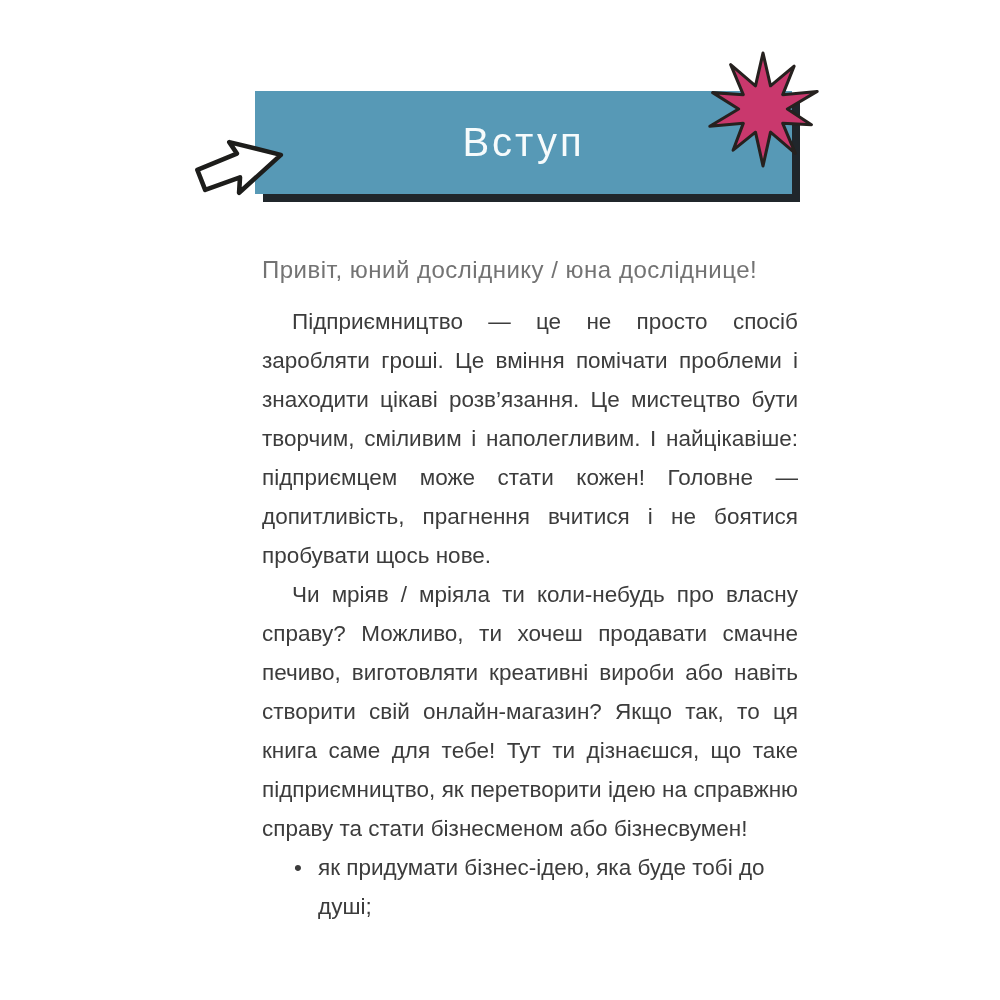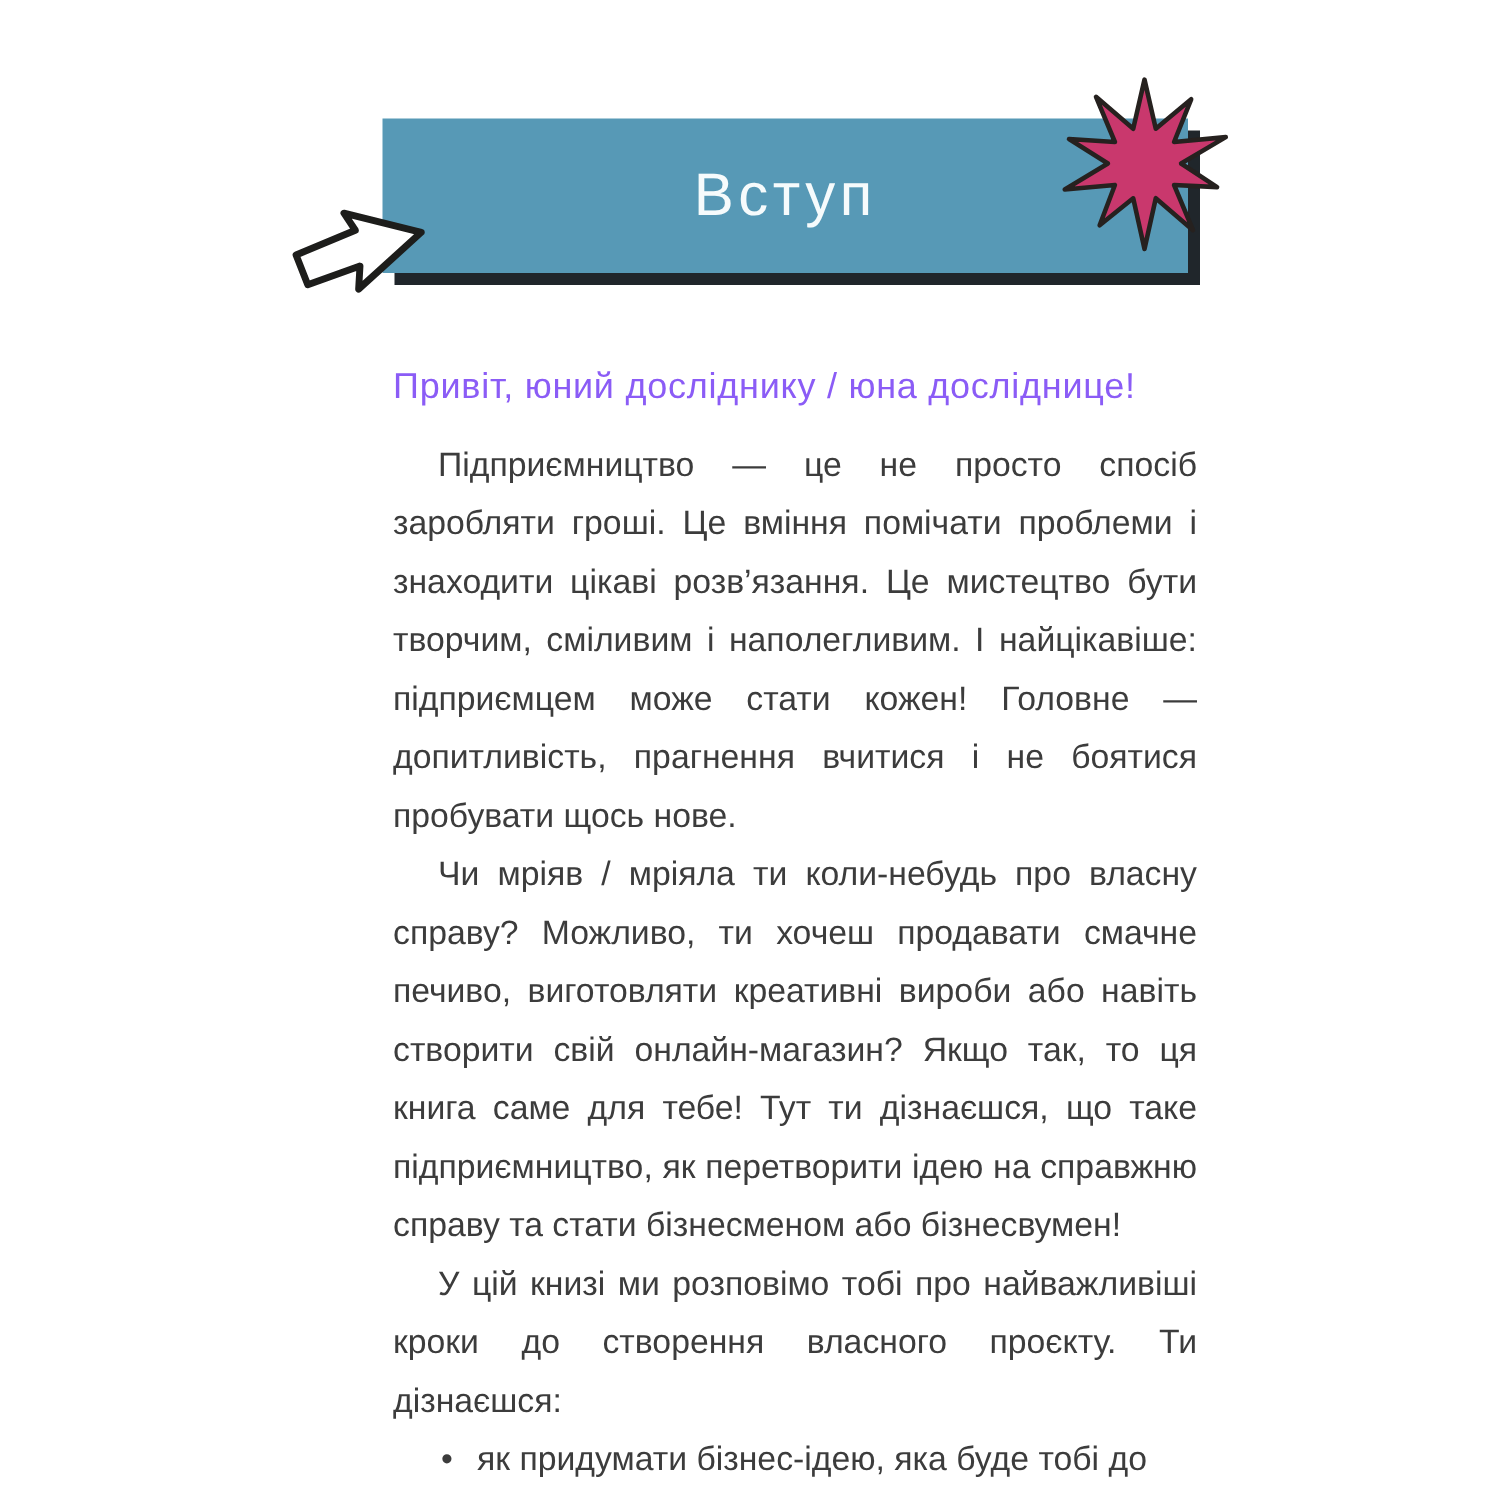--- a/index.html
+++ b/index.html
@@ -13,21 +13,21 @@
     width: 1000px;
     height: 1000px;
     background: #ffffff;
     overflow: hidden;
   }
 
   
   .banner-wrap {
     position: absolute;
     left: 255px;
-    top: 79px;
+    top: 91px;
     width: 537px;
     height: 103px;
   }
   .banner-shadow {
     position: absolute;
     left: 8px;
     top: 8px;
     width: 537px;
     height: 103px;
     background: #20262b;
@@ -71,25 +71,25 @@
 
   
   .content {
     position: absolute;
     left: 262px;
     top: 238px;
     width: 536px;
     color: #3c3c3c;
   }
   .greeting {
-    color: #8b5cf6;
+    color: #737373;
     font-size: 24px;
     letter-spacing: 0.5px;
     line-height: 40px;
-    margin: 0 0 12px 0;
+    margin: 12px 0 12px 0;
     white-space: nowrap;
   }
   p.body-par {
     margin: 0;
     font-size: 22.5px;
     line-height: 39px;
     text-align: justify;
     text-indent: 30px;
   }
   .bullet-item {
@@ -121,21 +121,20 @@
 
   <svg class="star-icon" viewBox="0 0 120 120">
     <polygon points="60,5 67.4,37.2 90.6,17.9 79.4,45.9 113.3,42.7 84,60 107.6,75.5 79.4,74.1 91.8,103.7 67.4,82.8 60,116 52.6,82.8 30.6,100.5 40.6,74.1 7.7,77 36,60 10.5,43.9 40.6,45.9 28.2,16.3 52.6,37.2" fill="#c9386d" stroke="#26211f" stroke-width="3" stroke-linejoin="round"></polygon>
   </svg>
 
   <div class="content">
     <div class="greeting">Привіт, юний досліднику / юна досліднице!</div>
 
     <p class="body-par">Підприємництво — це не просто спосіб заробляти гроші. Це вміння помічати проблеми і знаходити цікаві розв’язання. Це мистецтво бути творчим, сміливим і наполегливим. І найцікавіше: підприємцем може стати кожен! Головне — допитливість, прагнення вчитися і не боятися пробувати щось нове.</p>
     <p class="body-par">Чи мріяв / мріяла ти коли-небудь про власну справу? Можливо, ти хочеш продавати смачне печиво, виготовляти креативні вироби або навіть створити свій онлайн-магазин? Якщо так, то ця книга саме для тебе! Тут ти дізнаєшся, що таке підприємництво, як перетворити ідею на справжню справу та стати бізнесменом або бізнесвумен!</p>
-    <p class="body-par">У цій книзі ми розповімо тобі про найважливіші кроки до створення власного проєкту. Ти дізнаєшся:</p>
 
     <div class="bullet-item">
       <span class="bullet-marker">•</span>
       <span>як придумати бізнес-ідею, яка буде тобі до душі;</span>
     </div>
 
   </div>
 
 </div>
 

